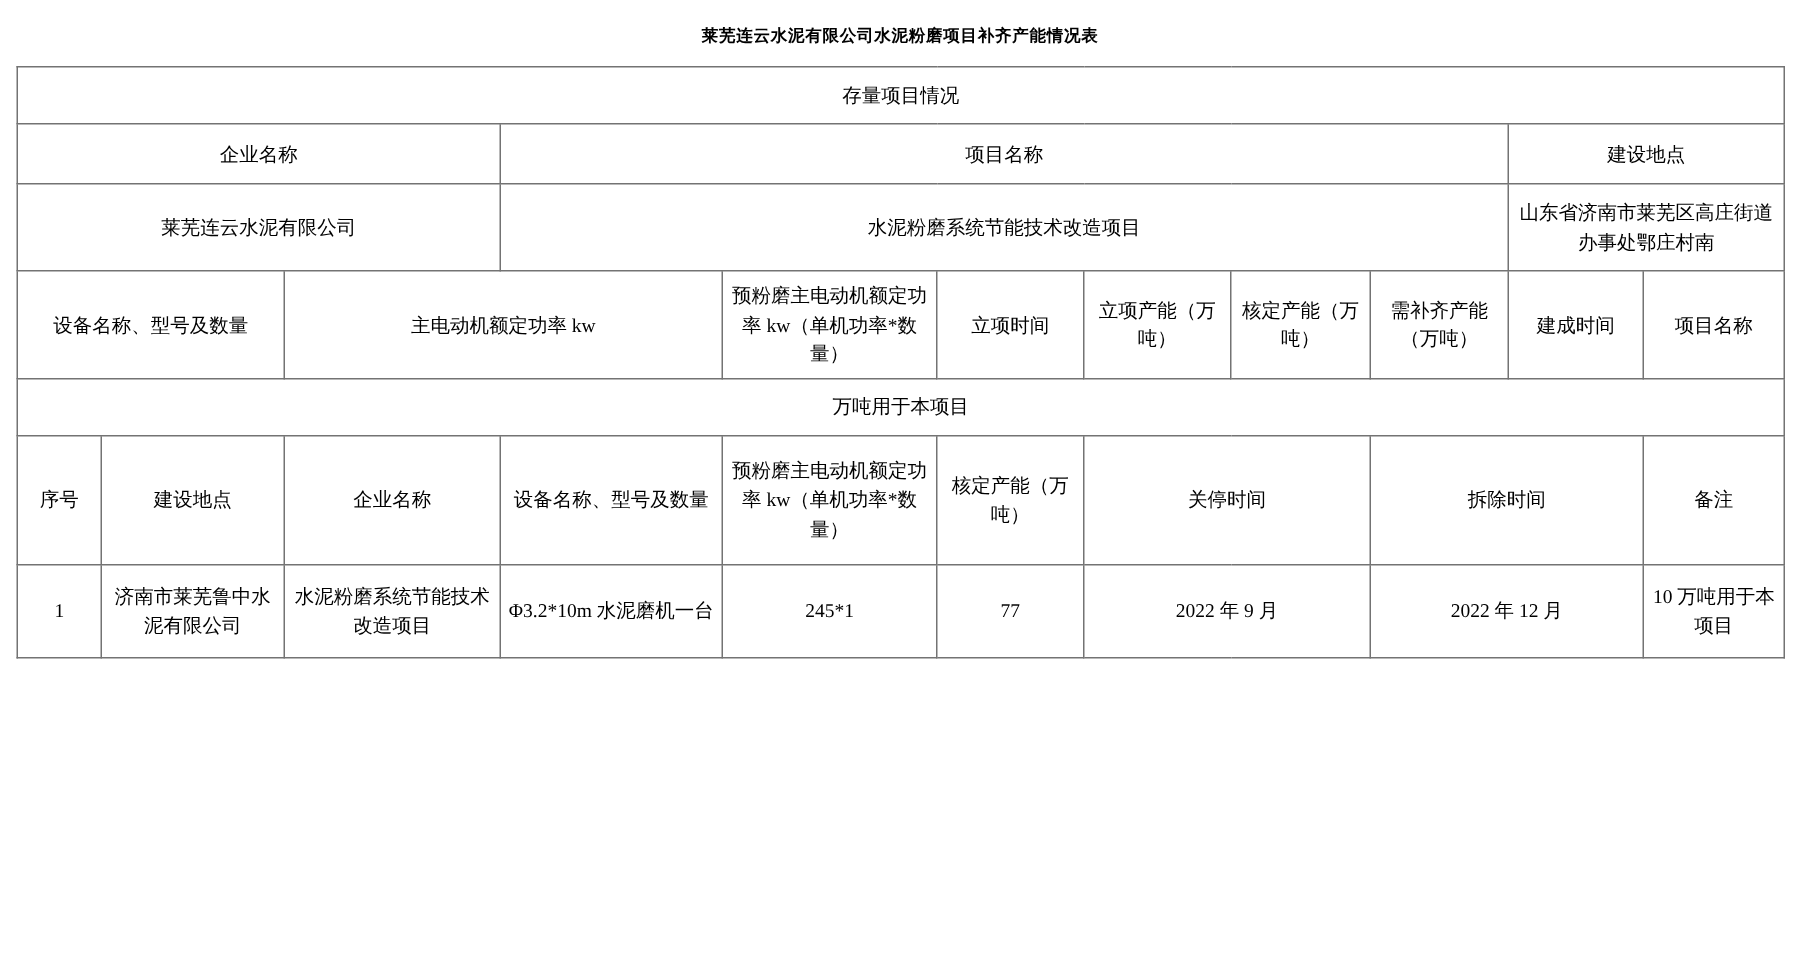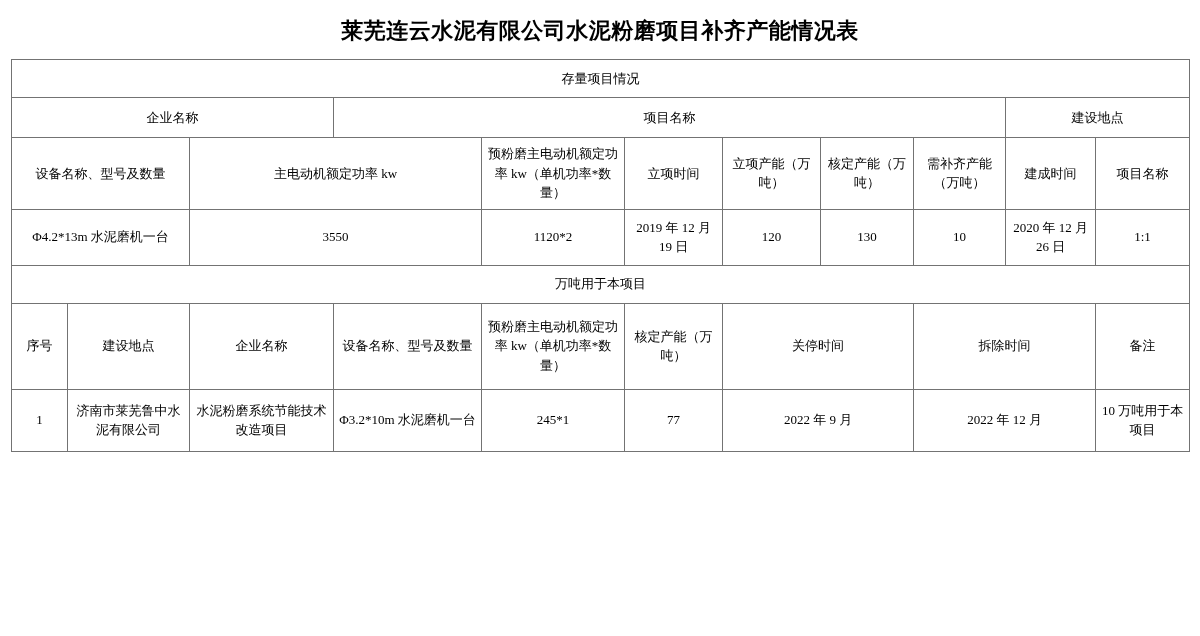--- a/index.html
+++ b/index.html
@@ -16,21 +16,21 @@
   }
   .page {
     width: 1200px;
     box-sizing: border-box;
     padding: 0;
   }
   .doc-title {
     text-align: center;
     font-family: "Liberation Sans", sans-serif;
     font-weight: bold;
-    font-size: 22px;
+    font-size: 11px;
     letter-spacing: 0.5px;
     padding: 16px 0 13px 0;
   }
   table.main {
     border-collapse: collapse;
     width: 1178px;
     margin: 0 11px;
     table-layout: fixed;
   }
   table.main td {
@@ -93,44 +93,38 @@
       <tr class="band">
         <td colspan="11">存量项目情况</td>
       </tr>
 
       <tr class="hdr">
         <td colspan="3">企业名称</td>
         <td colspan="6">项目名称</td>
         <td colspan="2">建设地点</td>
       </tr>
 
+      <tr class="tall">
+        <td colspan="3">莱芜连云水泥有限公司</td>
+        <td colspan="6">水泥粉磨系统节能技术改造项目</td>
+        <td colspan="2">山东省济南市莱芜区高庄街道办事处鄂庄村南</td>
+      </tr>
 
       <tr class="row-h">
         <td colspan="2">设备名称、型号及数量</td>
         <td colspan="2">主电动机额定功率 kw</td>
         <td>预粉磨主电动机额定功率 kw（单机功率*数量）</td>
         <td>立项时间</td>
         <td>立项产能（万吨）</td>
         <td>核定产能（万吨）</td>
         <td>需补齐产能（万吨）</td>
         <td>建成时间</td>
         <td>项目名称</td>
       </tr>
 
-      <tr class="data-row">
-        <td colspan="2">Φ4.2*13m 水泥磨机一台</td>
-        <td colspan="2">3550</td>
-        <td>1120*2</td>
-        <td>2019 年 12 月 19 日</td>
-        <td>120</td>
-        <td>130</td>
-        <td>10</td>
-        <td>2020 年 12 月 26 日</td>
-        <td>1:1</td>
-      </tr>
 
       <tr class="sect-row">
         <td colspan="11">万吨用于本项目</td>
       </tr>
 
       <tr class="head2">
         <td>序号</td>
         <td>建设地点</td>
         <td>企业名称</td>
         <td>设备名称、型号及数量</td>

